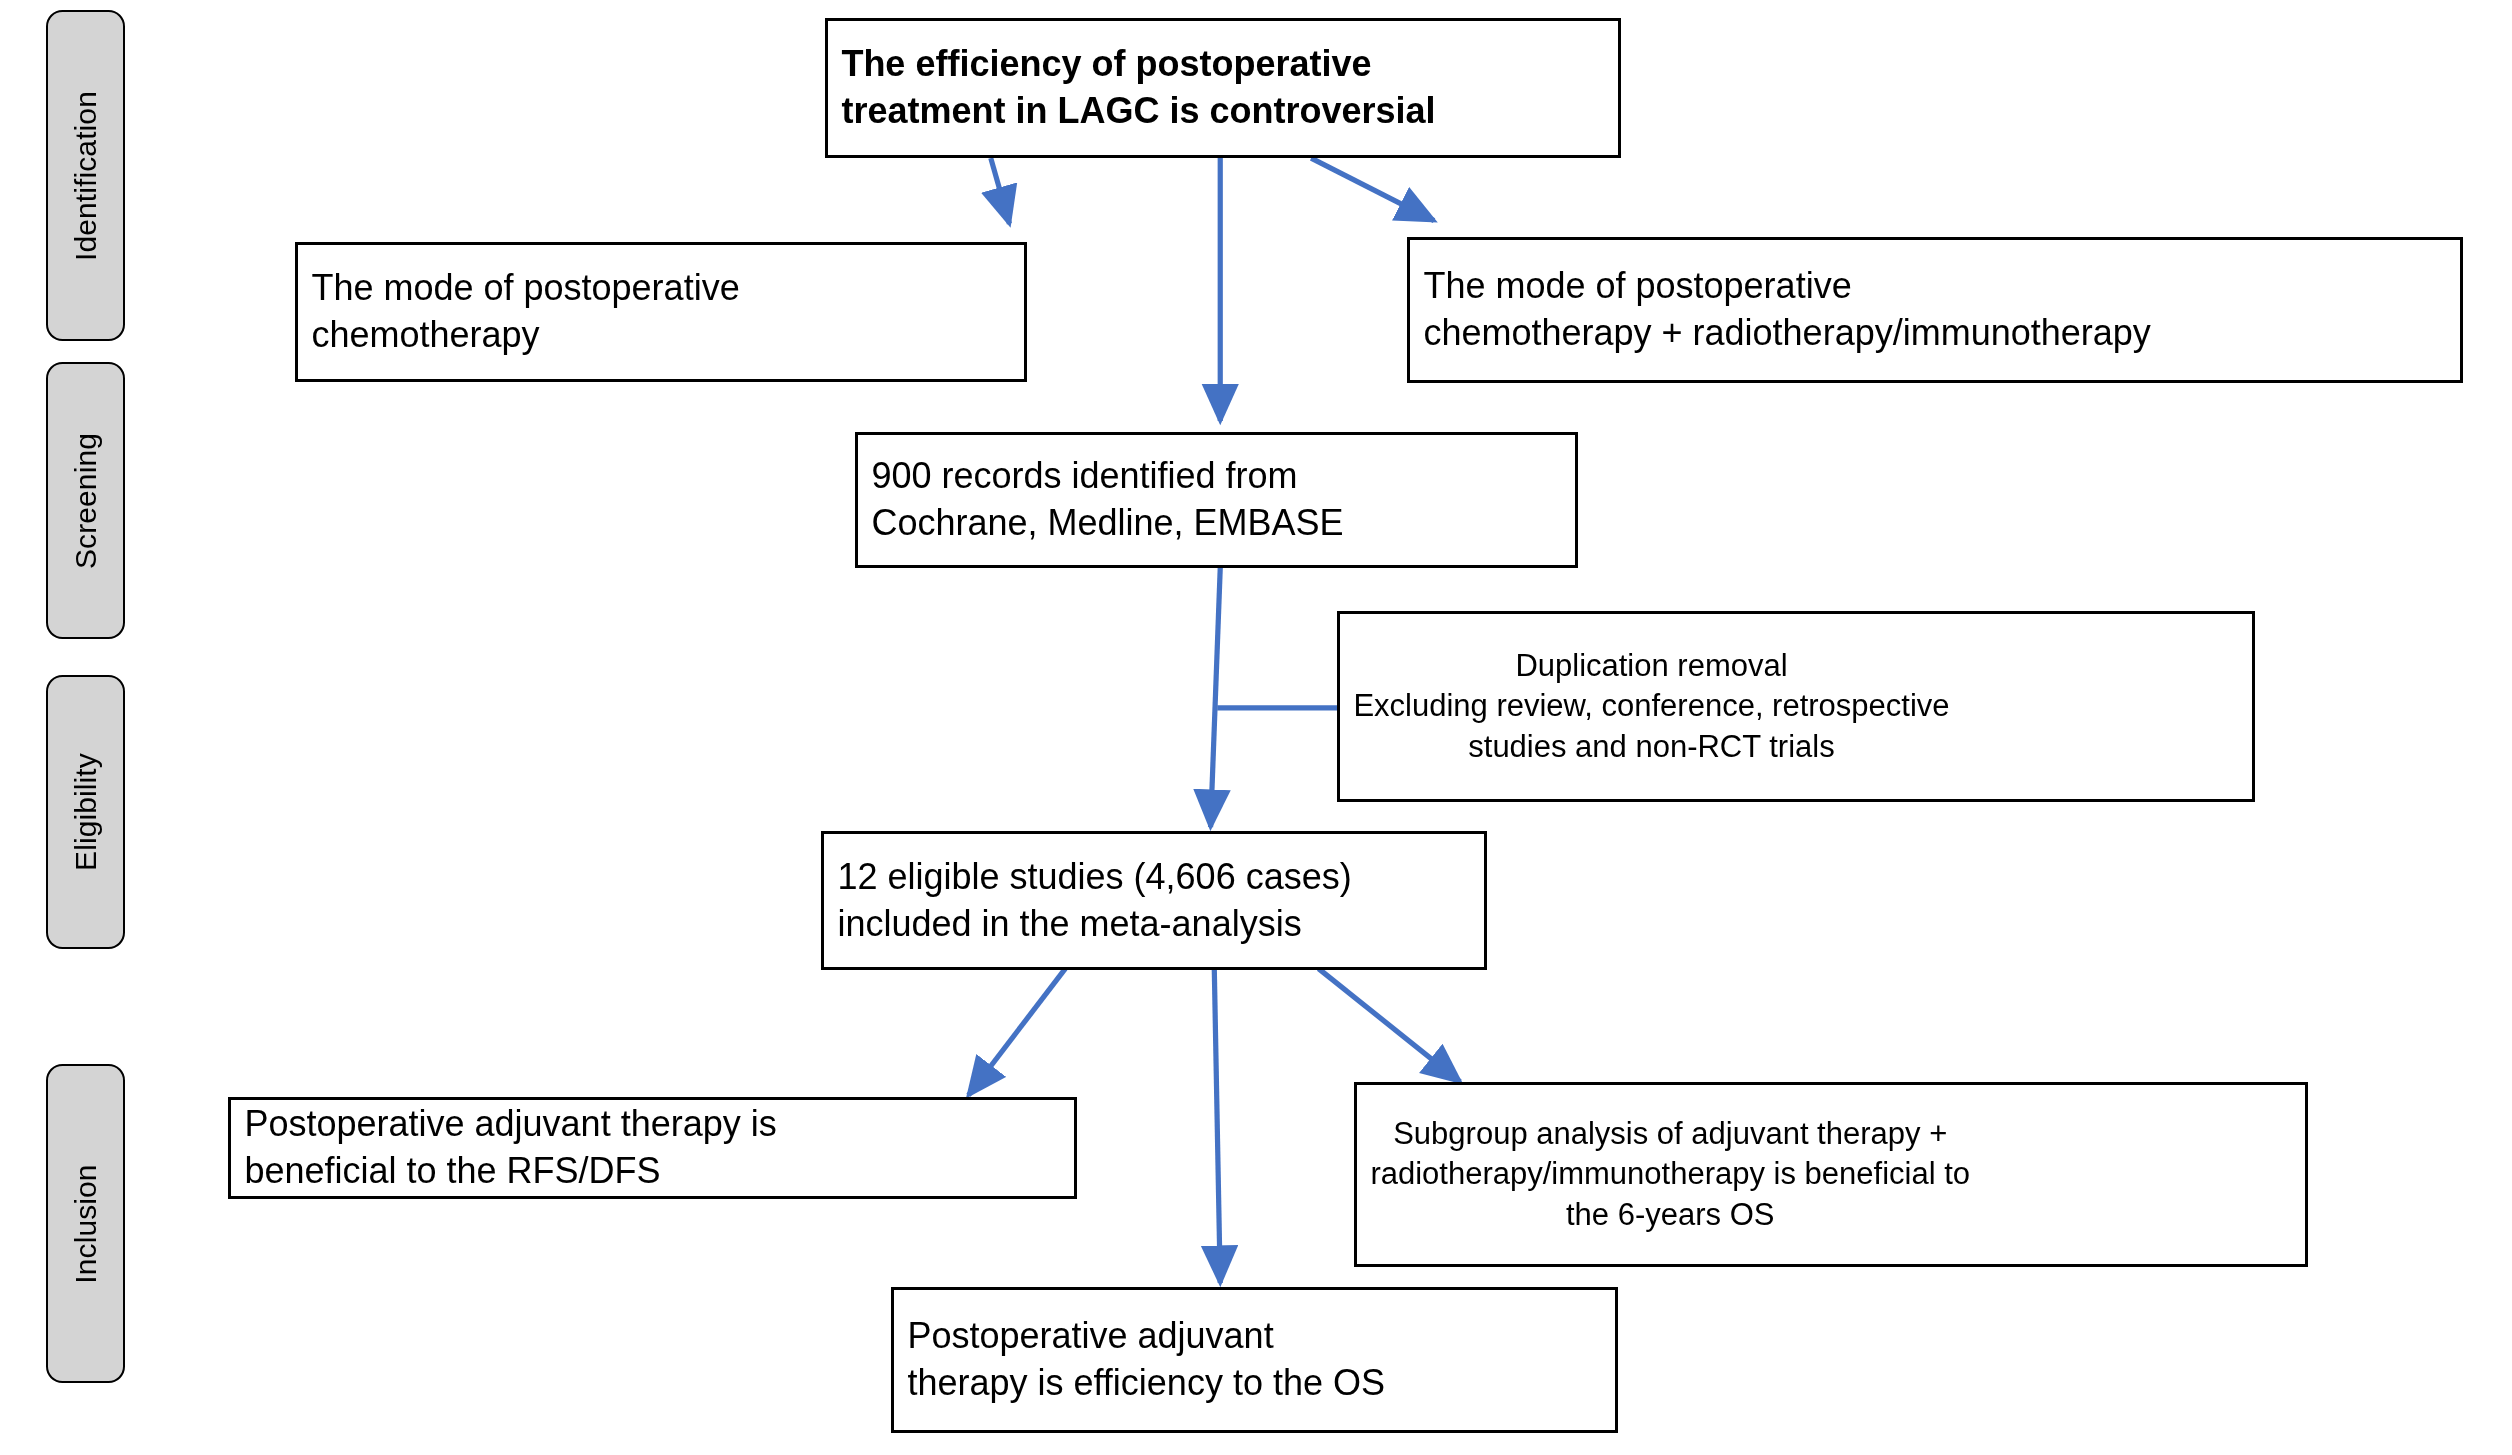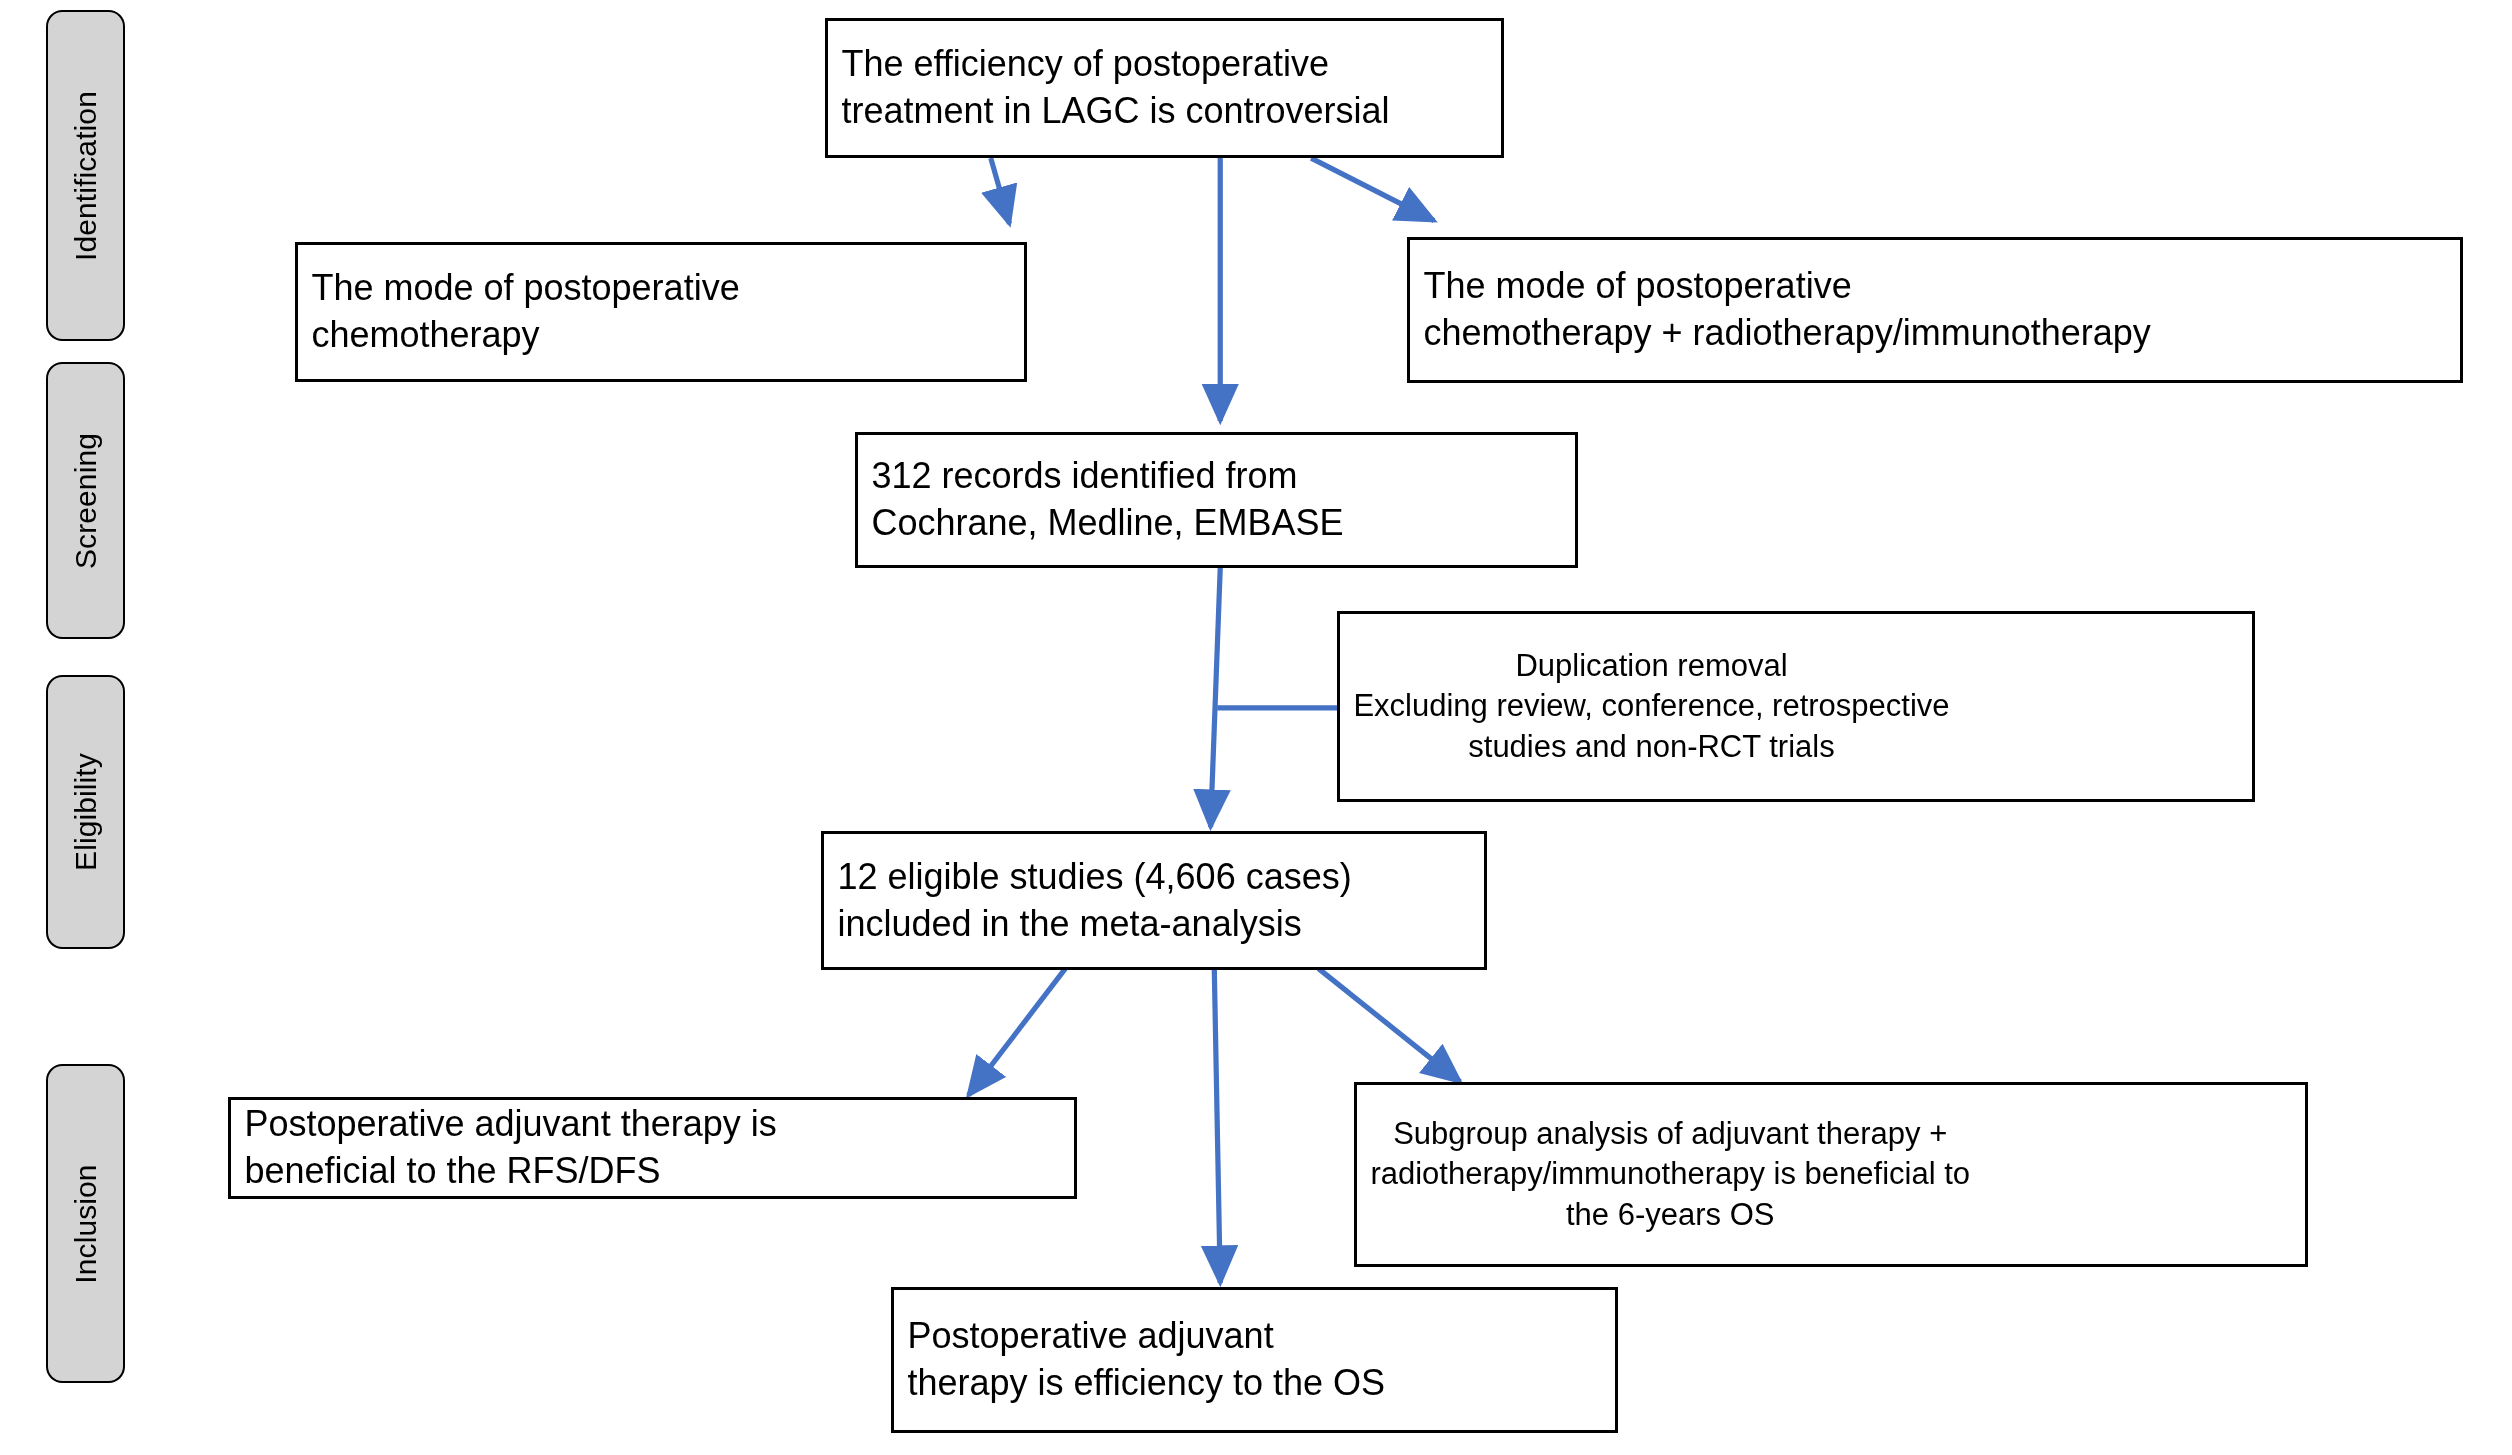--- a/index.html
+++ b/index.html
@@ -98,37 +98,37 @@
       <path d="M1795,950 L1634,950" marker-end="none"></path>
 
       <path d="M1430,1300 L1300,1470"></path>
 
       <path d="M1770,1300 L1960,1452"></path>
 
       <path d="M1630,1300 L1638,1722"></path>
     </g>
   </svg>
 
-  <div class="node fs-big" style="left:825px; top:18px; width:679px; height:140px;">
+  <div class="node fs-big" style="left:825px; top:18px; width:796px; height:140px;font-weight:bold;">
     <span class="txt">The efficiency of postoperative
 treatment in LAGC is controversial</span>
   </div>
 
   <div class="node fs-big" style="left:295px; top:242px; width:732px; height:140px;">
     <span class="txt">The mode of postoperative
 chemotherapy</span>
   </div>
 
   <div class="node fs-big" style="left:1407px; top:237px; width:1056px; height:146px;">
     <span class="txt">The mode of postoperative
 chemotherapy + radiotherapy/immunotherapy</span>
   </div>
 
   <div class="node fs-big" style="left:855px; top:432px; width:723px; height:136px;">
-    <span class="txt">312 records identified from
+    <span class="txt">900 records identified from
 Cochrane, Medline, EMBASE</span>
   </div>
 
   <div class="node fs-small" style="left:1337px; top:611px; width:918px; height:191px;">
     <span class="txt">Duplication removal
 Excluding review, conference, retrospective
 studies and non-RCT trials</span>
   </div>
 
   <div class="node fs-big" style="left:821px; top:831px; width:666px; height:139px;">

